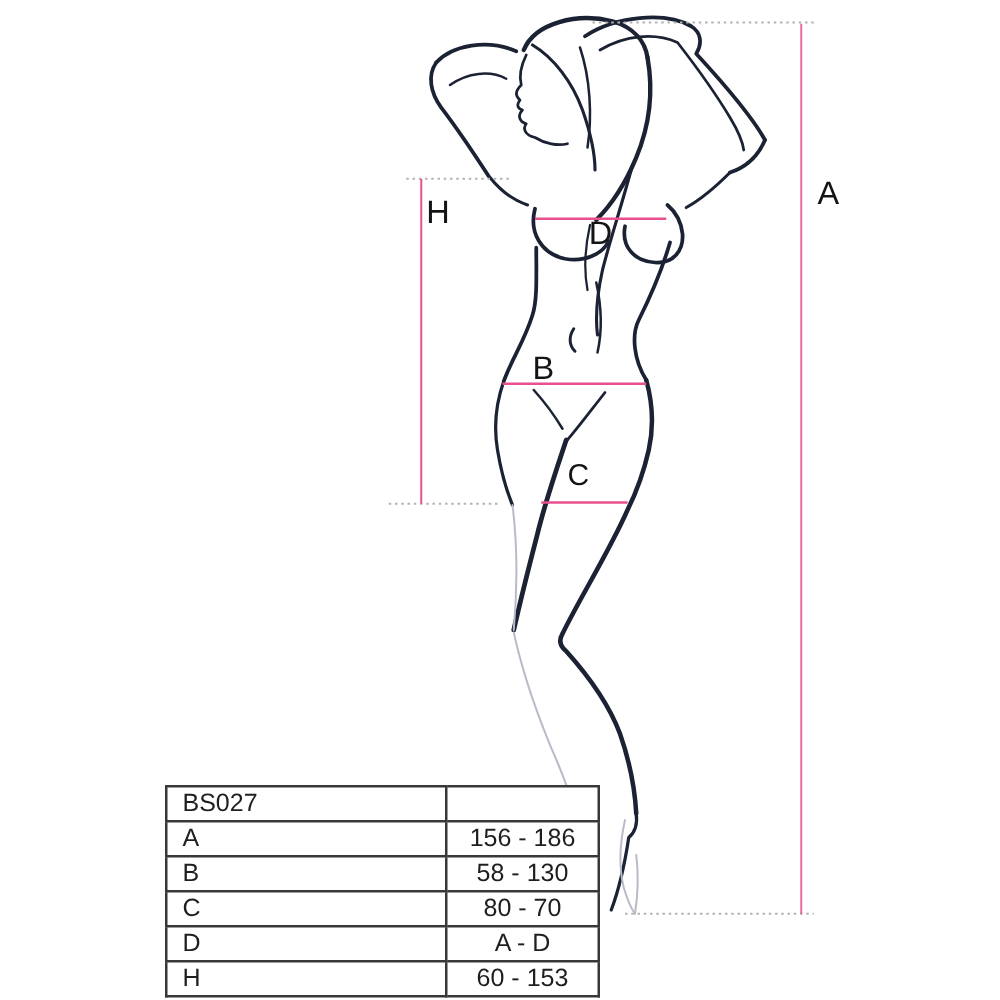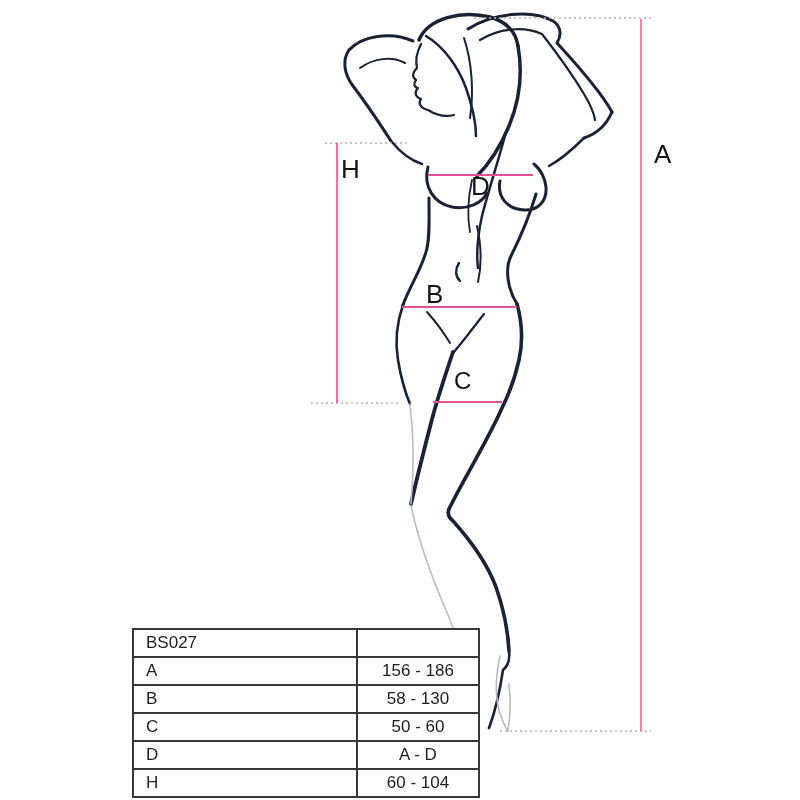--- a/index.html
+++ b/index.html
@@ -8,21 +8,21 @@
     font-family:"Liberation Sans", sans-serif;
   }
   .stage svg{position:absolute;left:0;top:0;}
   .m-label{
     position:absolute;color:#141414;font-size:26px;line-height:1.1;
     font-family:"Liberation Sans", sans-serif;user-select:none;
   }
   table.size-table{
     position:absolute;left:132px;top:628px;width:346px;
     border-collapse:collapse;table-layout:fixed;
-    font-size:17px;color:#1e1e1e;
+    font-size:20px;color:#1e1e1e;
   }
   table.size-table td{
     border:2px solid #383838;background:#ffffff;
     height:26px;padding:0 0 0 12px;vertical-align:middle;
   }
   table.size-table td.val{
     text-align:center;padding:0 4px;
   }
   table.size-table col.c1{width:224px;}
   table.size-table col.c2{width:122px;}
@@ -114,26 +114,26 @@
     <tr>
       <td>A</td>
       <td class="val">156 - 186</td>
     </tr>
     <tr>
       <td>B</td>
       <td class="val">58 - 130</td>
     </tr>
     <tr>
       <td>C</td>
-      <td class="val">50 - 60</td>
+      <td class="val">80 - 70</td>
     </tr>
     <tr>
       <td>D</td>
       <td class="val">A - D</td>
     </tr>
     <tr>
       <td>H</td>
-      <td class="val">60 - 104</td>
+      <td class="val">60 - 153</td>
     </tr>
   </tbody>
     </table>
 
 </div>
 
 </body></html>

